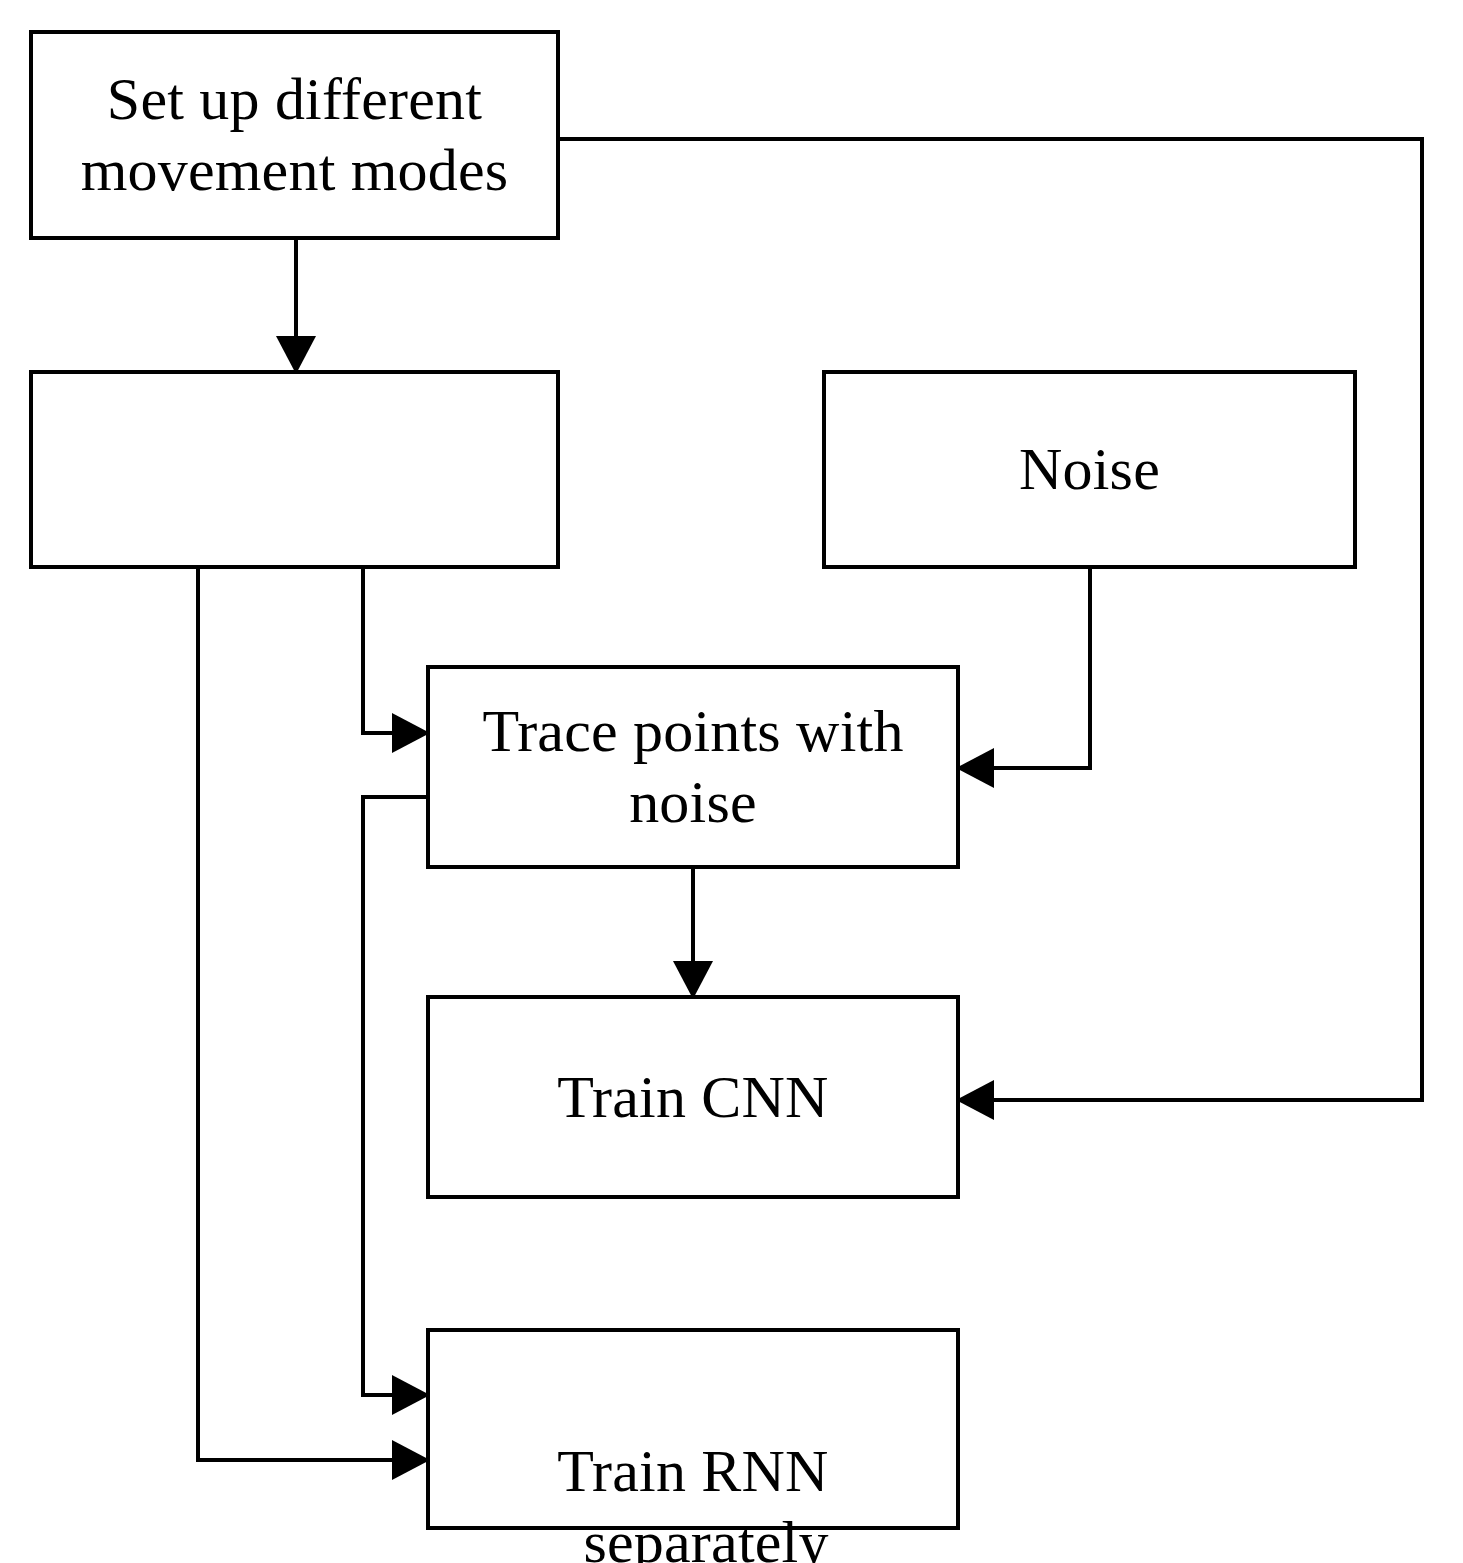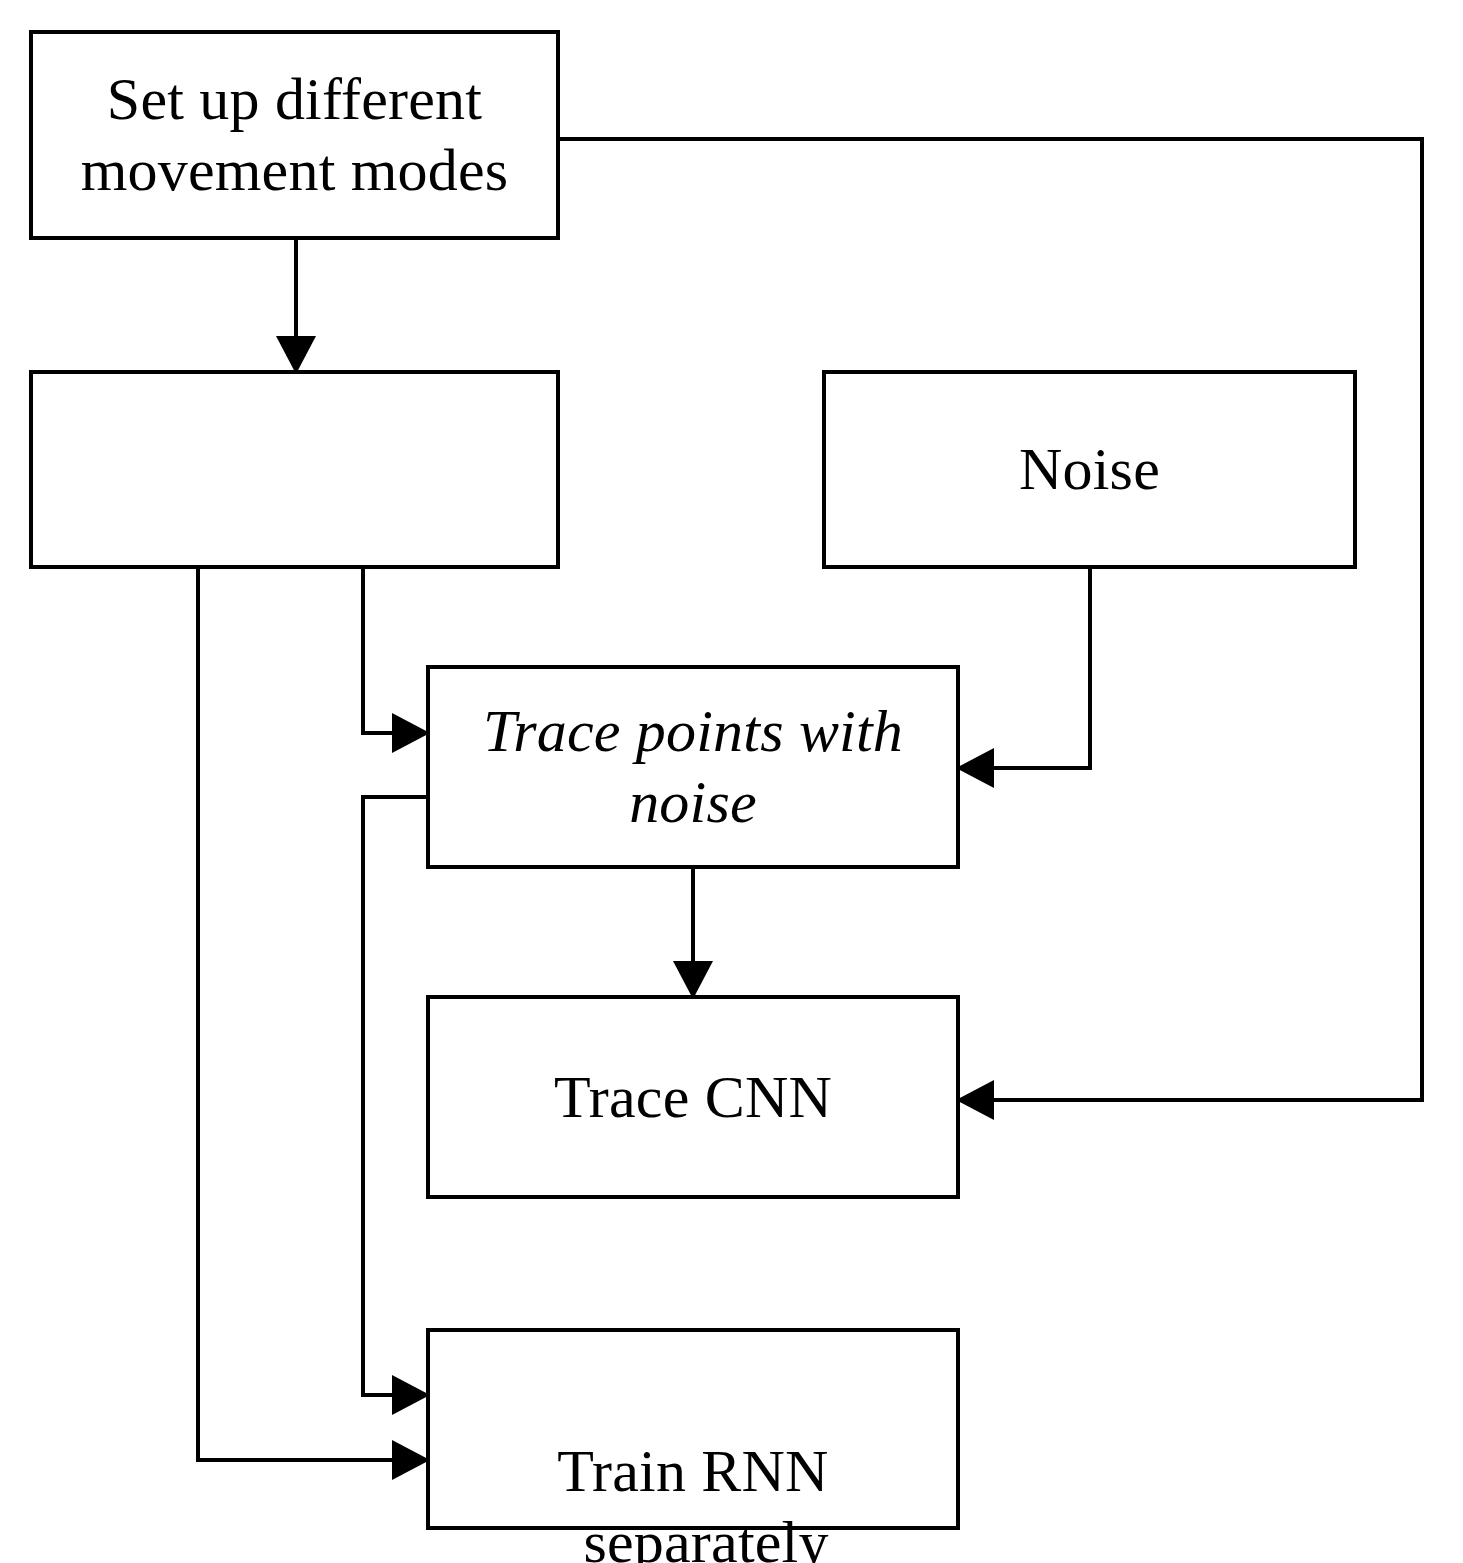--- a/index.html
+++ b/index.html
@@ -110,21 +110,21 @@
     </g>
 
   </svg>
 
   <div class="node-label" style="left:31px; top:32px; width:527px; height:206px;text-align:center;">Set up different
 movement modes</div>
 
 
   <div class="node-label" style="left:824px; top:372px; width:531px; height:195px;">Noise</div>
 
-  <div class="node-label" style="left:428px; top:667px; width:530px; height:200px;font-style:italic;">Trace points with
+  <div class="node-label" style="left:428px; top:667px; width:530px; height:200px;">Trace points with
 noise</div>
 
-  <div class="node-label" style="left:428px; top:997px; width:530px; height:200px;">Trace CNN</div>
+  <div class="node-label" style="left:428px; top:997px; width:530px; height:200px;">Train CNN</div>
 
   <div class="node-label" style="left:428px; top:1408px; width:530px; height:198px;text-align:right;">Train RNN
 separately</div>
 
 </div>
 
 </body></html>

